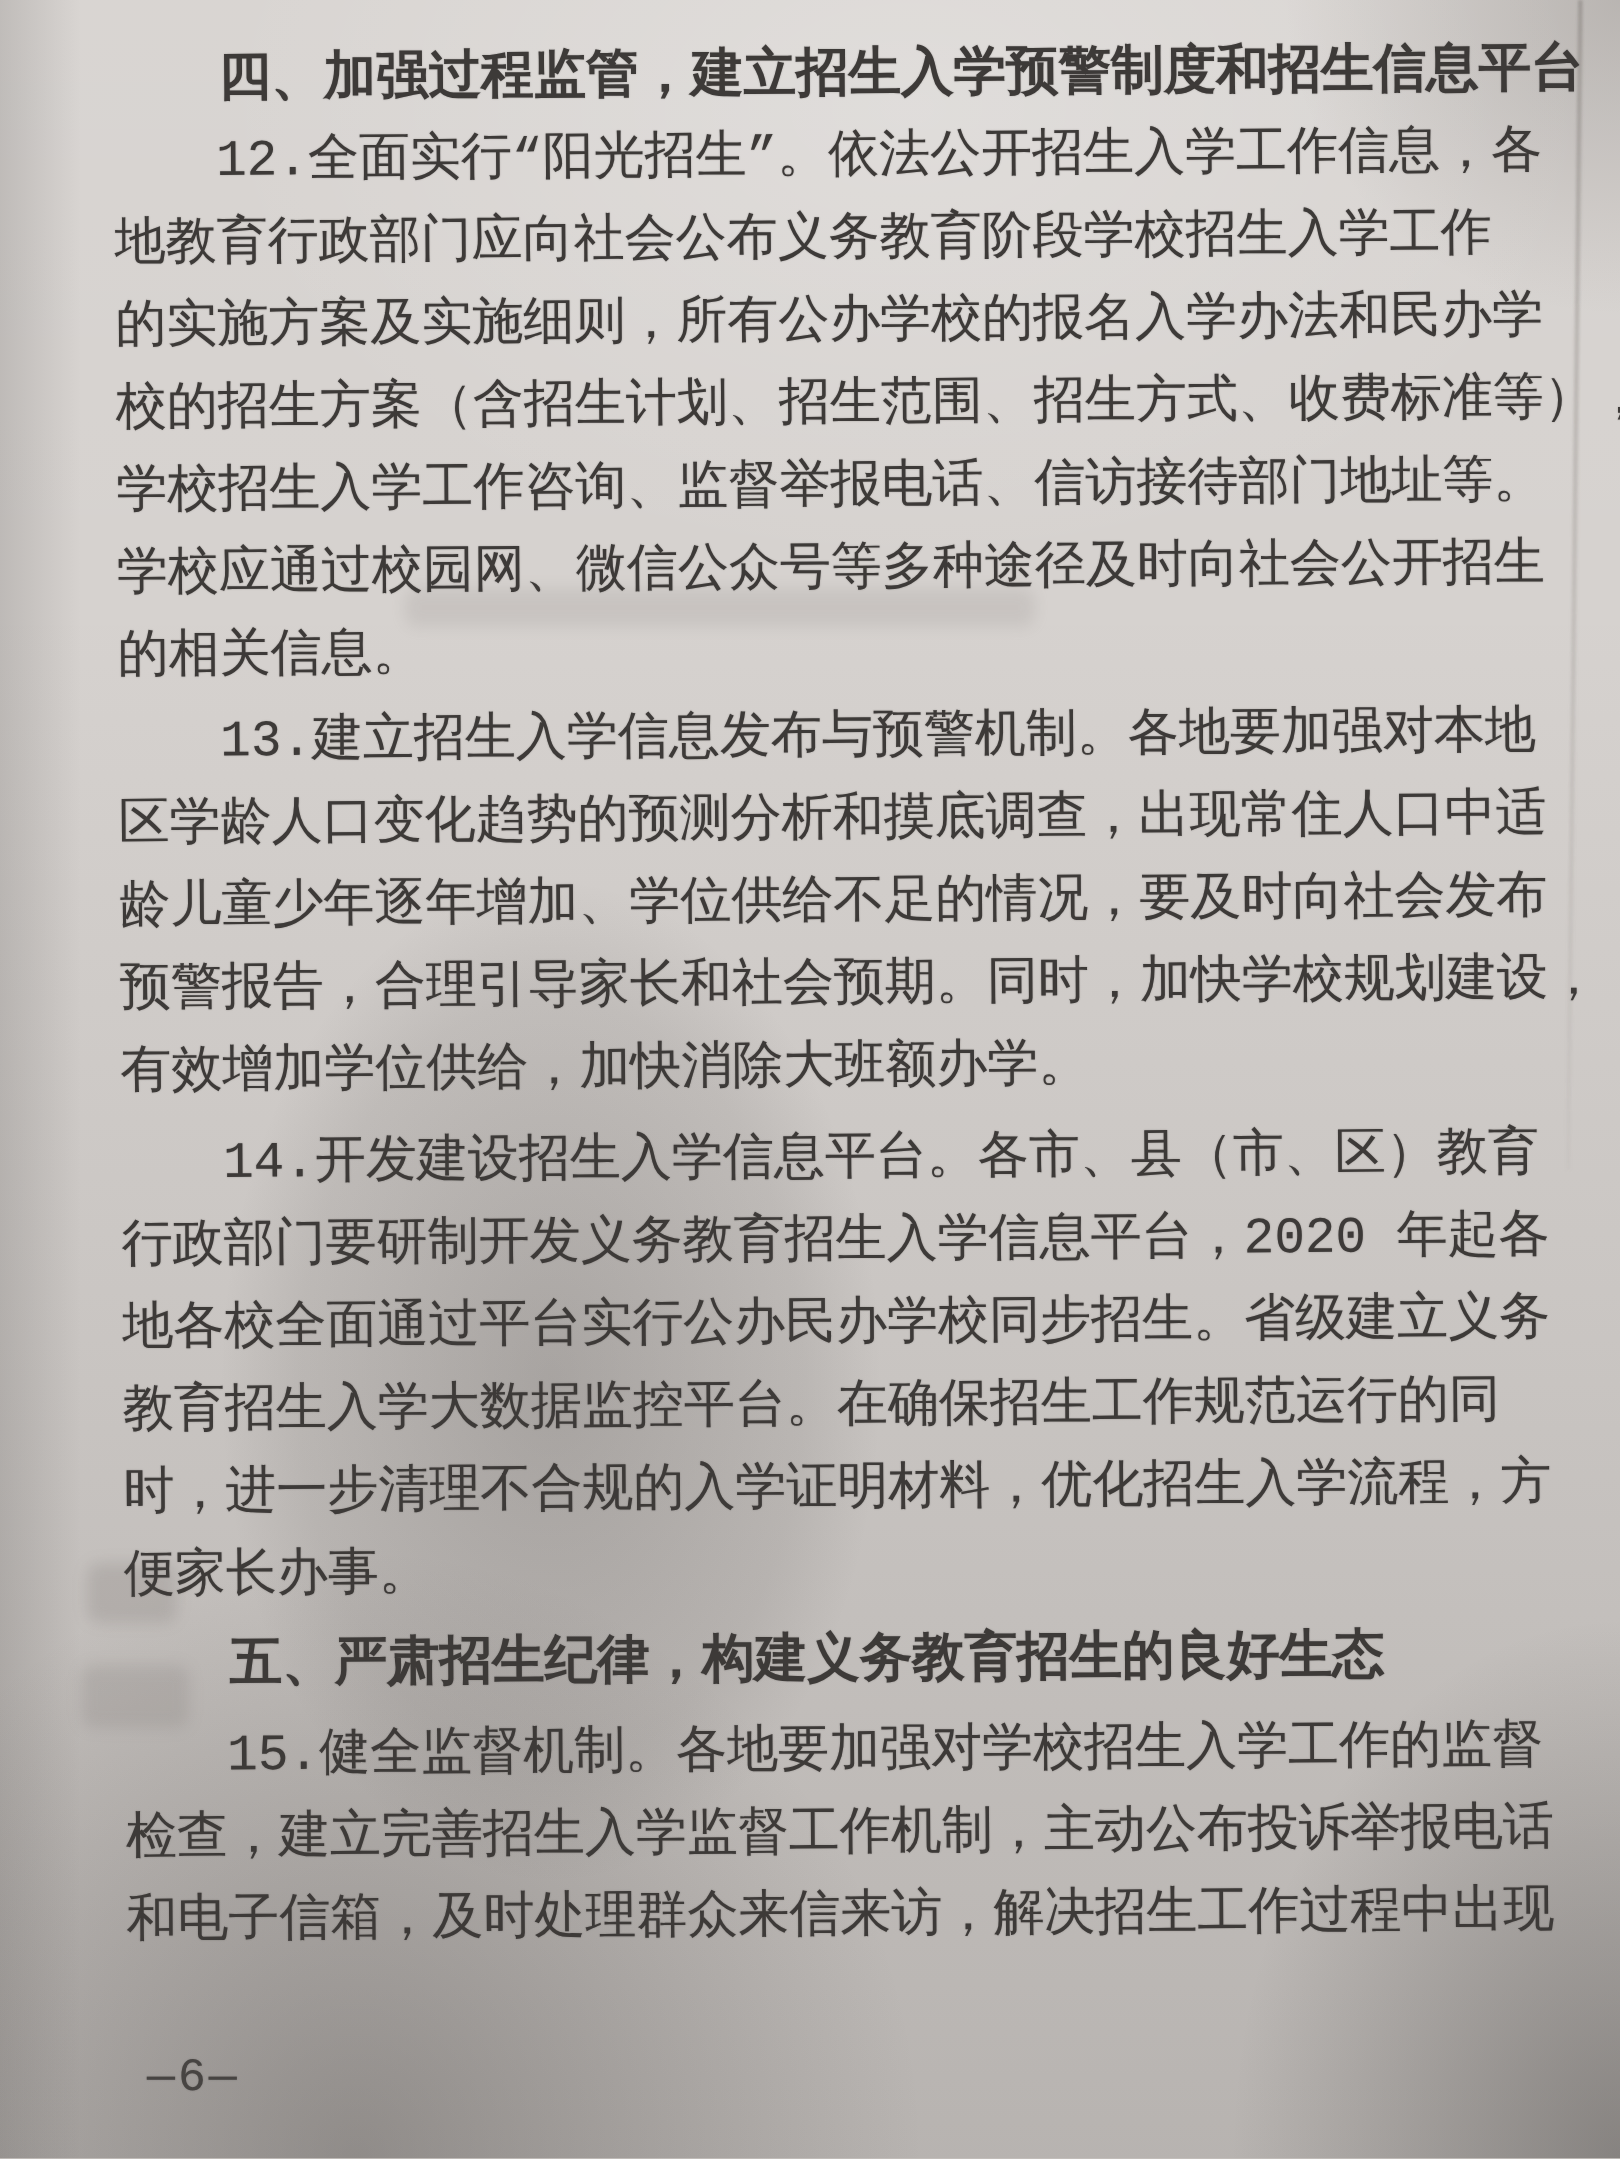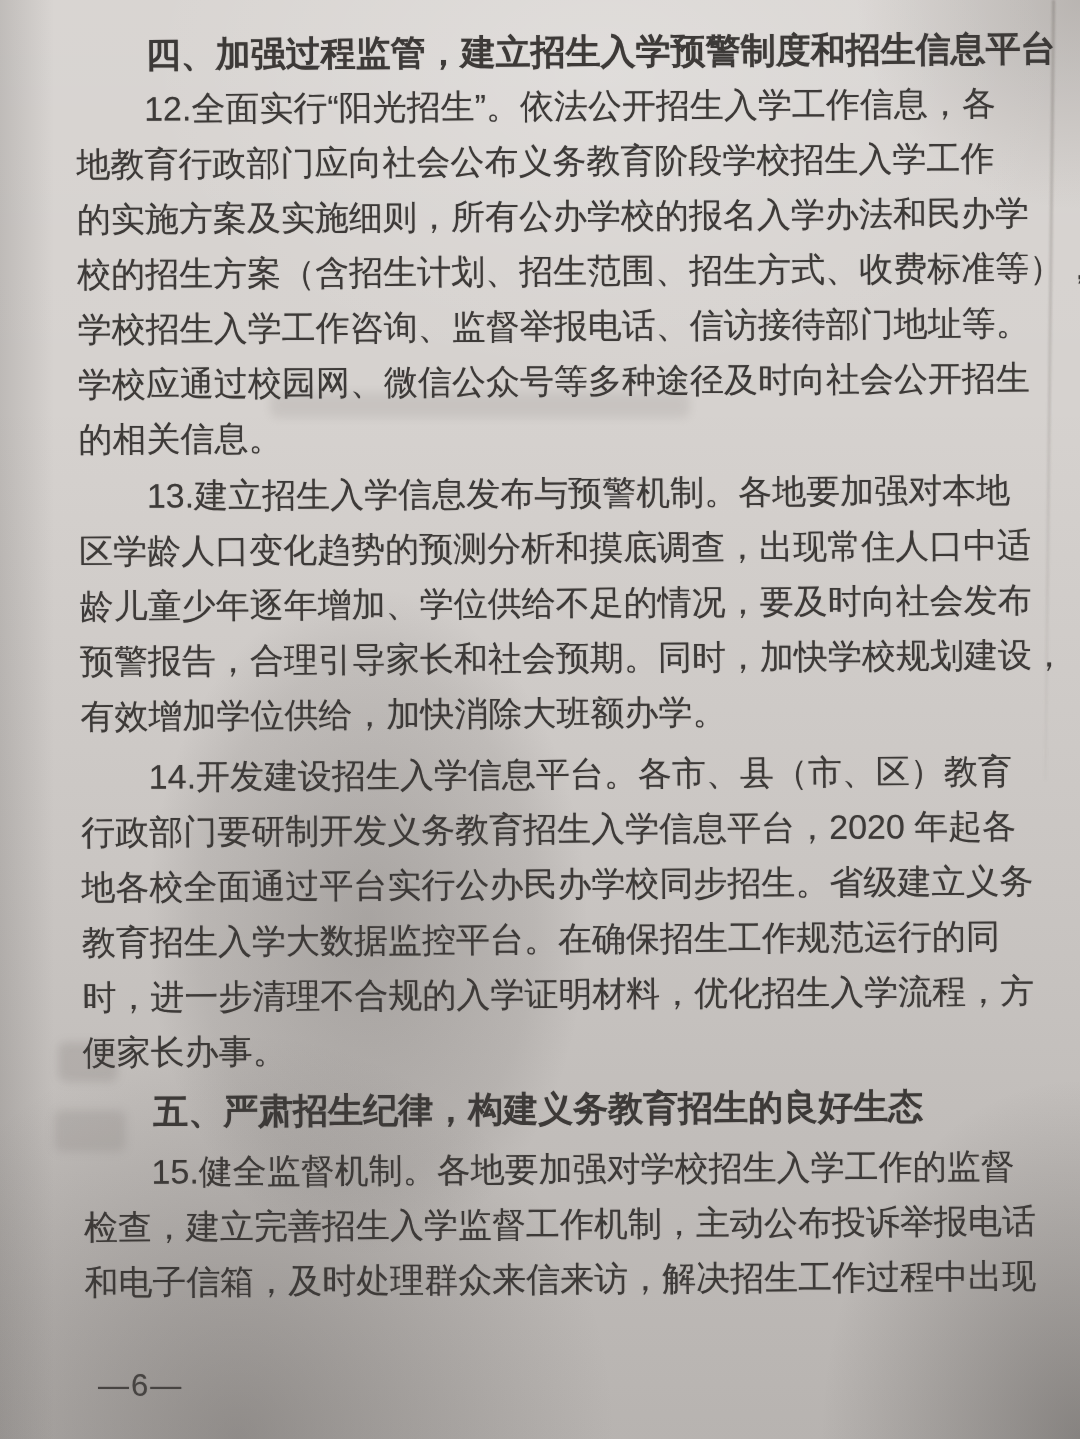--- a/index.html
+++ b/index.html
@@ -9,21 +9,21 @@
     height: 1439px;
     overflow: hidden;
     background: #b8b3b0;
   }
   .photo {
     position: relative;
     width: 1080px;
     height: 1439px;
     background-color: var(--paper, #d6d2cf);
     overflow: hidden;
-    font-family: Liberation Sans, sans-serif;
+    font-family: Liberation Mono, monospace;
   }
   
   .shading {
     position: absolute;
     inset: 0;
     pointer-events: none;
     background:
       radial-gradient(ellipse 320px 300px at 100% 0%, rgba(73,67,63,0.22), rgba(73,67,63,0.0) 70%),
       radial-gradient(ellipse 360px 500px at 100% 100%, rgba(40,37,35,0.34), rgba(40,37,35,0.0) 72%),
       radial-gradient(ellipse 290px 440px at 34% 64%, rgba(52,48,46,0.22), rgba(52,48,46,0.09) 58%, rgba(52,48,46,0.0) 76%),

